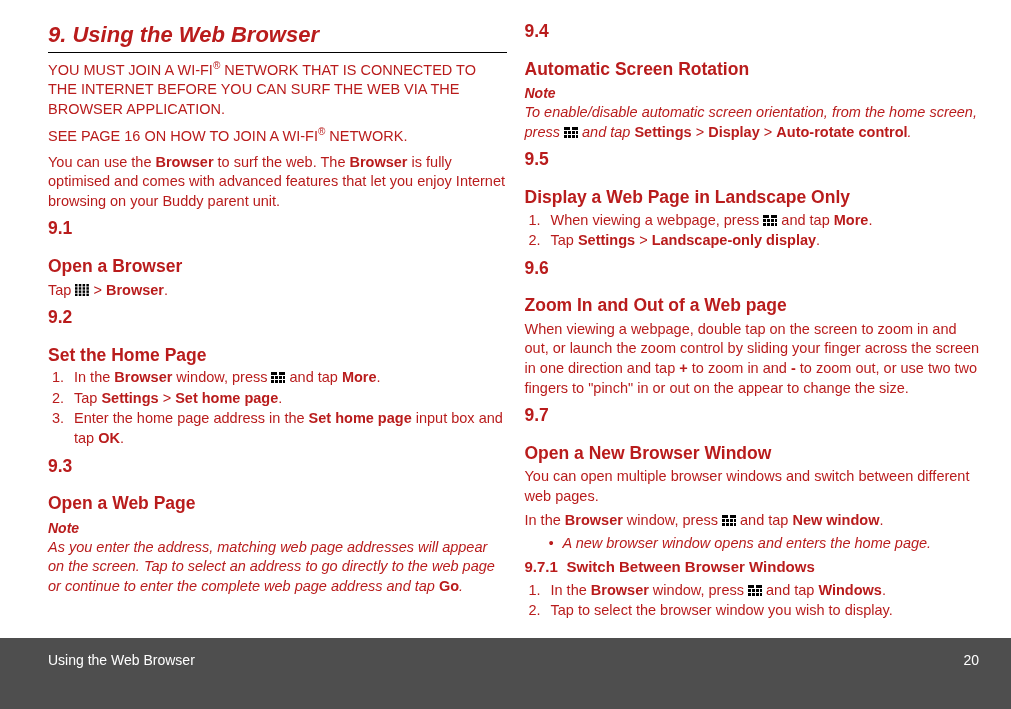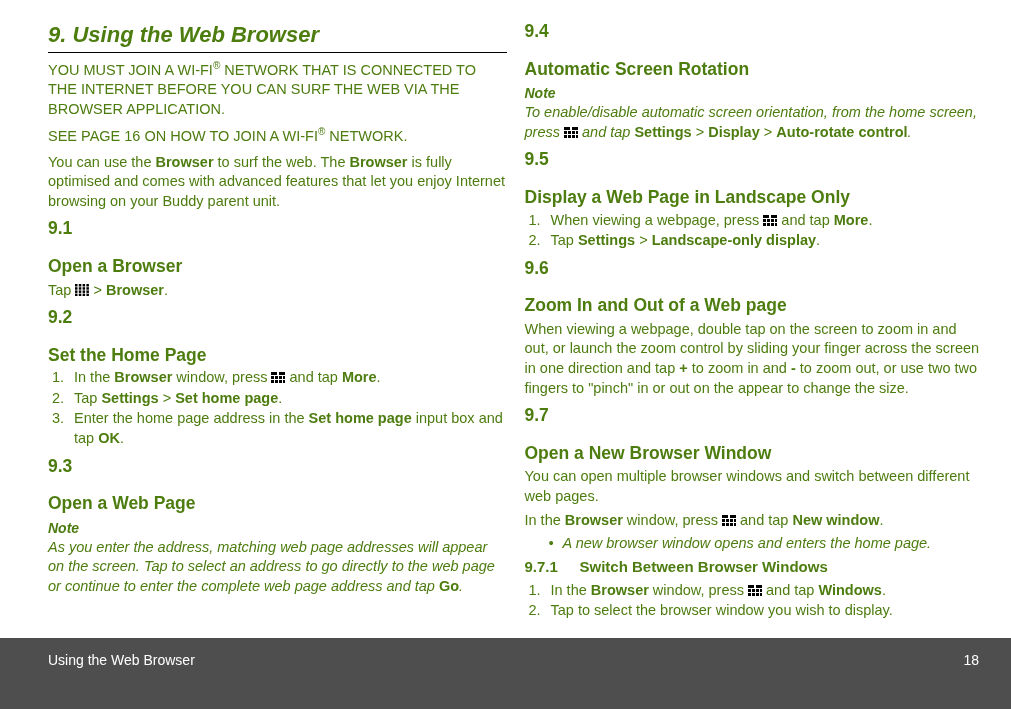--- a/index.html
+++ b/index.html
@@ -14,21 +14,21 @@
   .page {
     display: flex;
     padding: 20px 28px 10px 48px;
     gap: 18px;
     height: 640px;
   }
   .col {
     flex: 1;
     font-size: 14.5px;
     line-height: 1.35;
-    color: #4d7c0f;
+    color: #b91c1c;
   }
   h1.chapter {
     font-style: italic;
     font-weight: bold;
     font-size: 22px;
     border-bottom: 1px solid #000;
     padding-bottom: 2px;
     margin-bottom: 6px;
   }
   .intro { margin-bottom: 6px; }
@@ -42,21 +42,21 @@
     gap: 14px;
     flex-direction: column;
   }
   h2.section .num { min-width: 30px; }
   h2.section .title-wrap { flex: 1; }
   h3.subsection {
     font-weight: bold;
     font-size: 15px;
     margin-top: 3px;
     display: flex;
-    gap: 17px;
+    gap: 4px;
   }
   h3.subsection .num { min-width: 38px; }
   p.body { margin-top: 2px; margin-bottom: 4px; }
   ol { margin-left: 4px; list-style: none; }
   ol li { display: flex; margin-bottom: 1px; }
   ol li .n { min-width: 22px; }
   ol li .t { flex: 1; }
   ul { list-style: none; margin-left: 24px; }
   ul li { display: flex; font-style: italic; }
   ul li .bullet { min-width: 14px; }
@@ -291,14 +291,14 @@
           <span class="n">2.</span>
           <span class="t">Tap to select the browser window you wish to display.</span>
         </li>
     </ol>
 
   </div>
 </div>
 
 <div class="footer">
   <span>Using the Web Browser</span>
-  <span>18</span>
+  <span>20</span>
 </div>
 
 </body></html>

